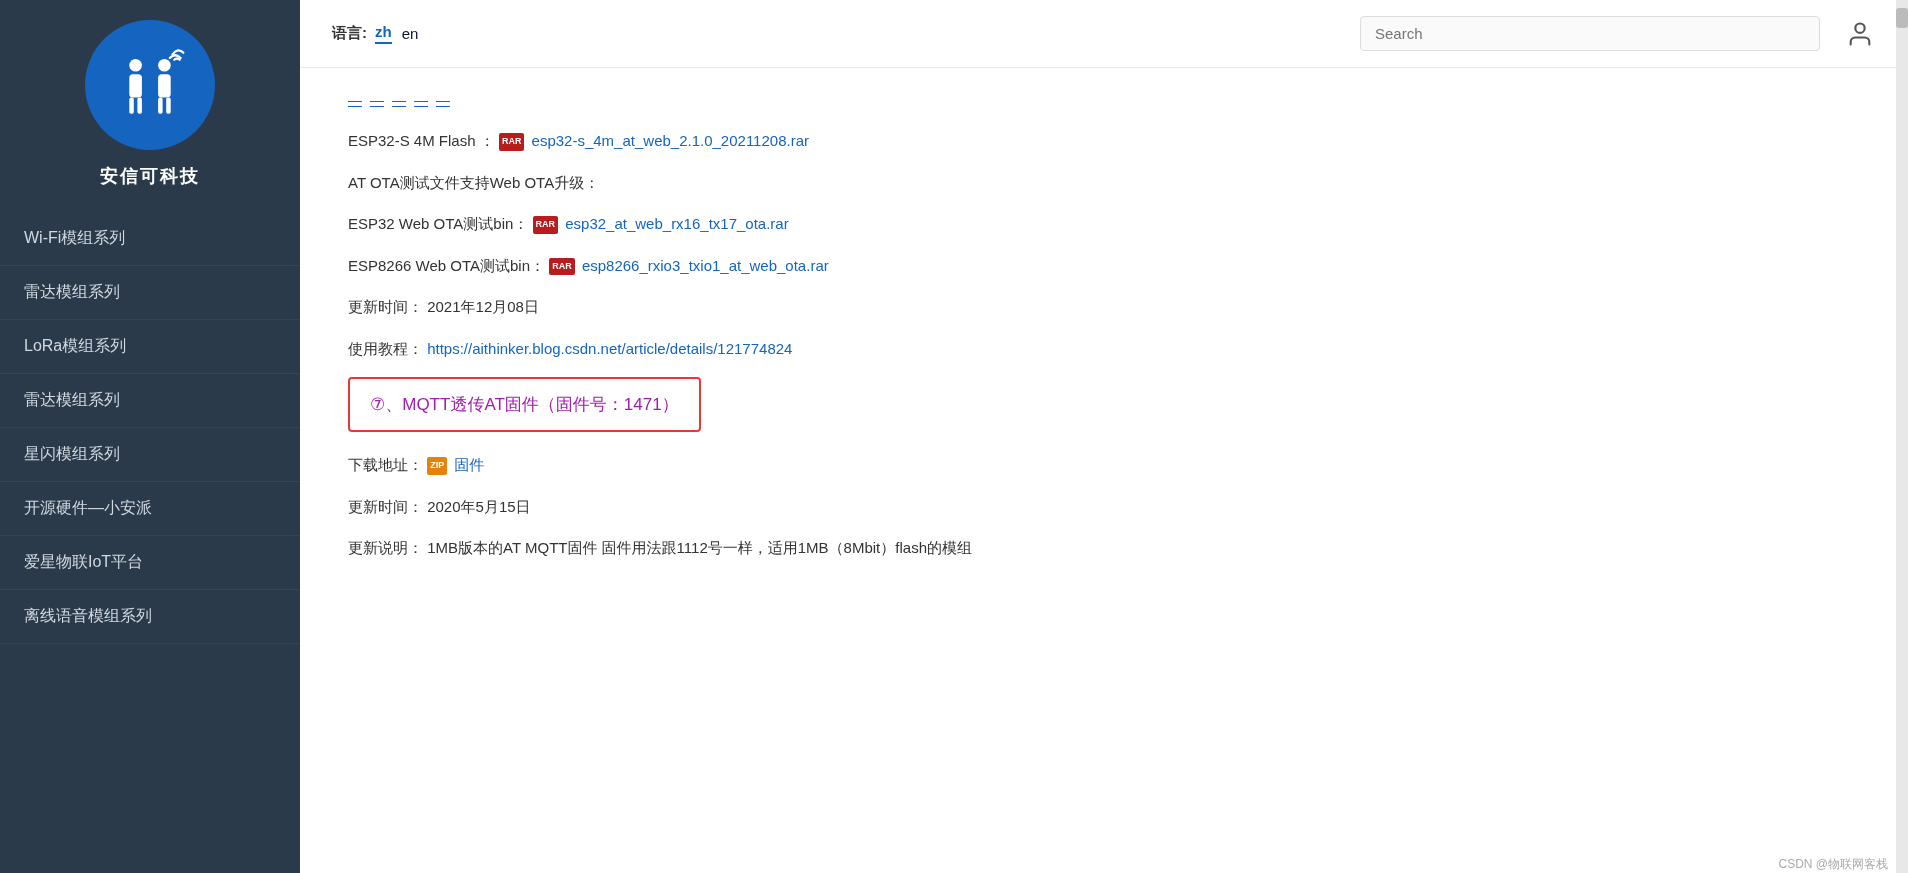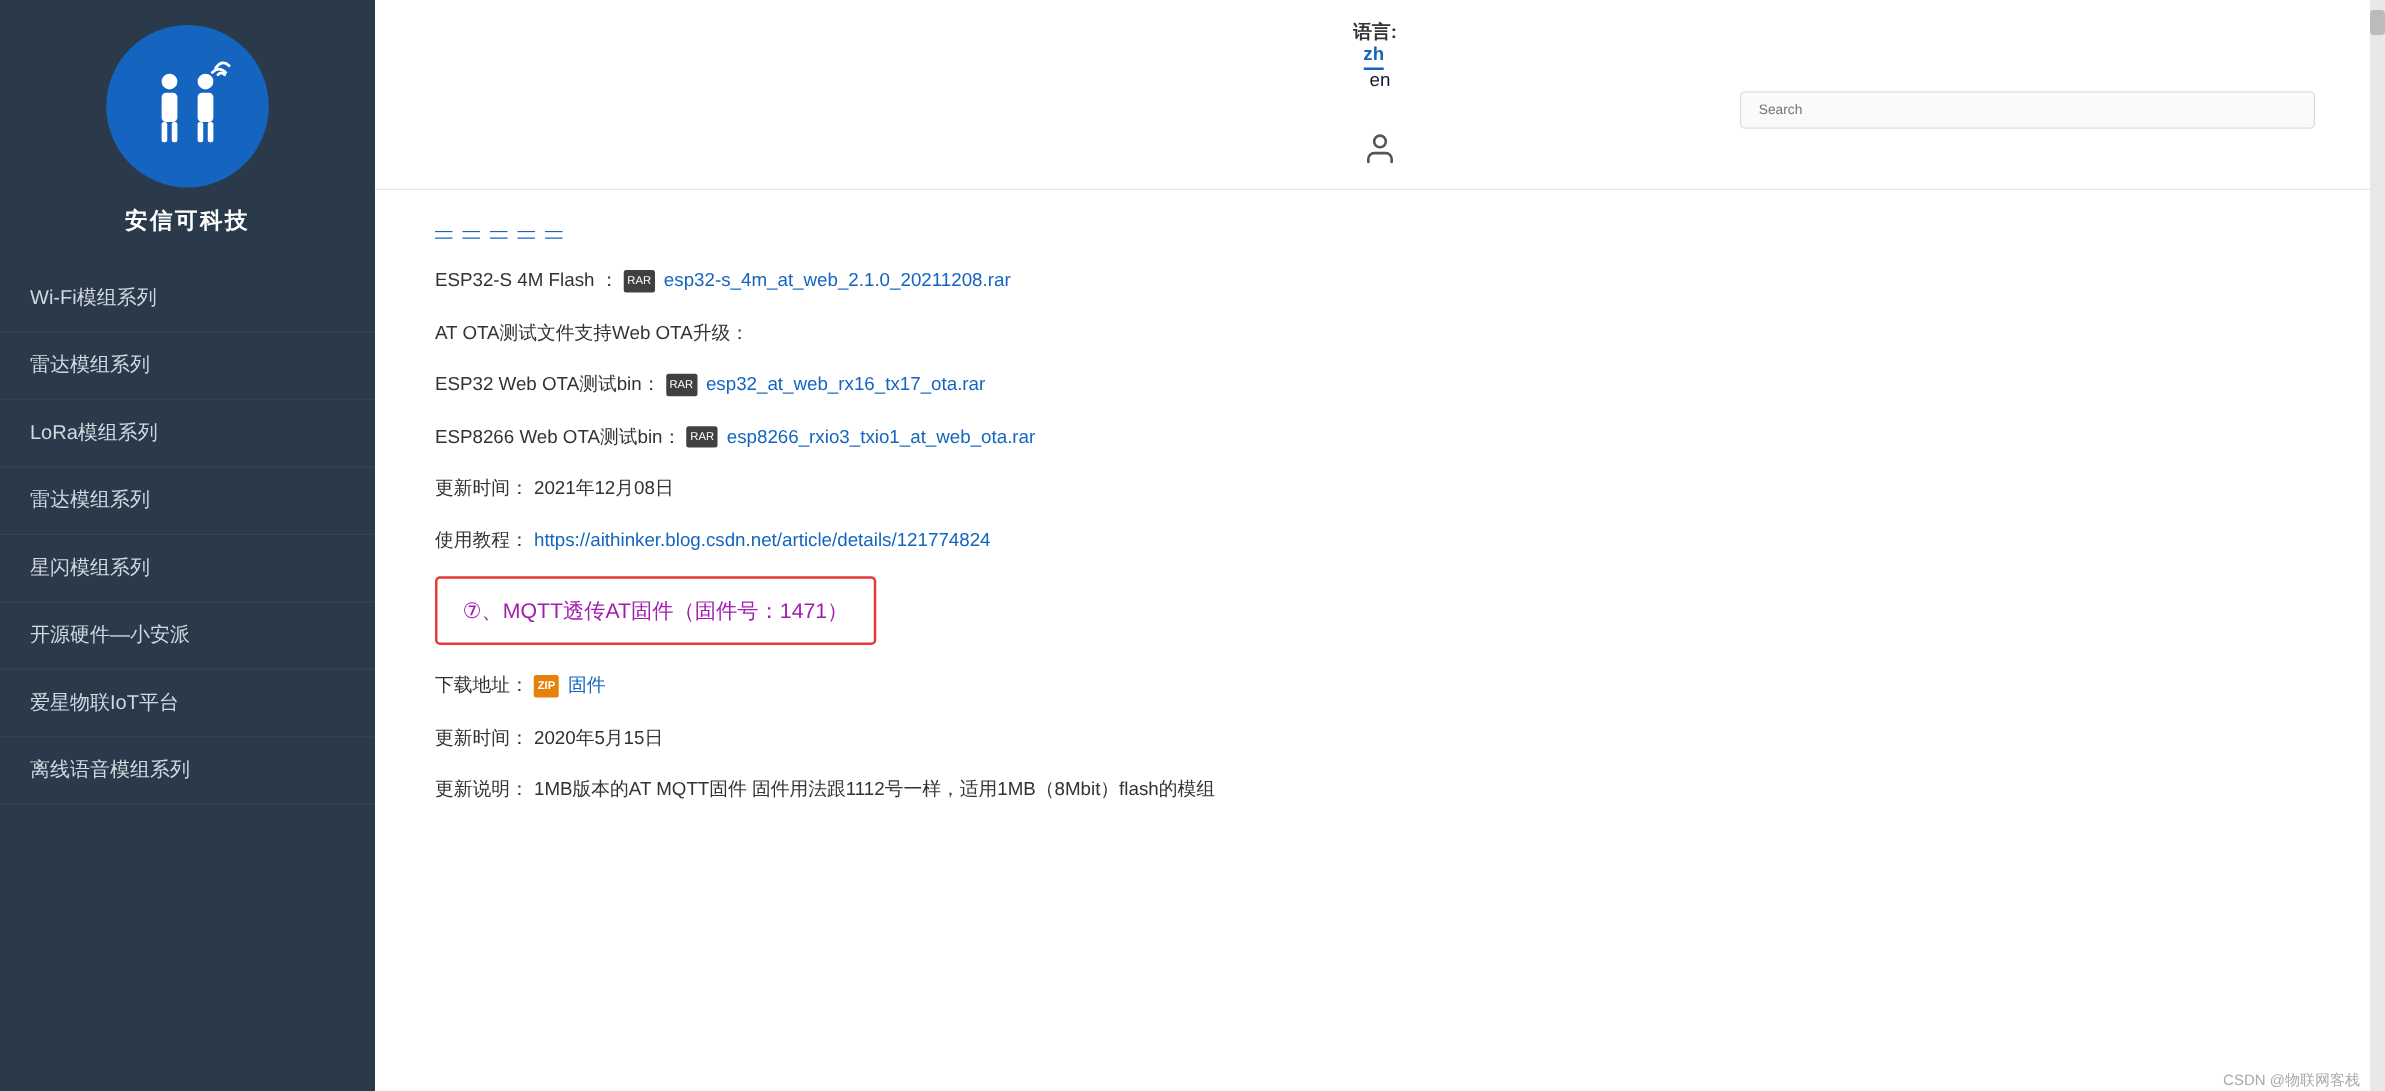--- a/index.html
+++ b/index.html
@@ -77,21 +77,20 @@
     }
 
     
     .header {
       display: flex;
       align-items: center;
       padding: 16px 32px;
       border-bottom: 1px solid #e8e8e8;
       background: #fff;
       min-height: 60px;
-      flex-direction: column;
     }
 
     .lang-label {
       font-size: 15px;
       font-weight: 600;
       color: #333;
       margin-right: 8px;
     }
 
     .lang-zh {
@@ -112,21 +111,21 @@
       text-decoration: none;
     }
 
     .search-box {
       margin-left: auto;
       margin-right: 24px;
       width: 460px;
       border: 1px solid #ddd;
       border-radius: 4px;
       padding: 8px 14px;
-      font-size: 11px;
+      font-size: 15px;
       color: #999;
       outline: none;
       background: #fafafa;
     }
 
     .user-icon {
       width: 32px;
       height: 32px;
       cursor: pointer;
       color: #555;
@@ -165,24 +164,24 @@
     }
 
     .content-line a, .file-link {
       color: #1565c0;
       text-decoration: none;
       cursor: pointer;
     }
 
     .file-icon {
       display: inline-block;
-      background: #404040;
+      background: #b91c1c;
       color: #fff;
       font-size: 9px;
-      font-weight: normal;
+      font-weight: bold;
       padding: 1px 3px;
       border-radius: 2px;
       margin-right: 3px;
       vertical-align: middle;
     }
 
     .zip-icon {
       display: inline-block;
       background: #e6820a;
       color: #fff;

